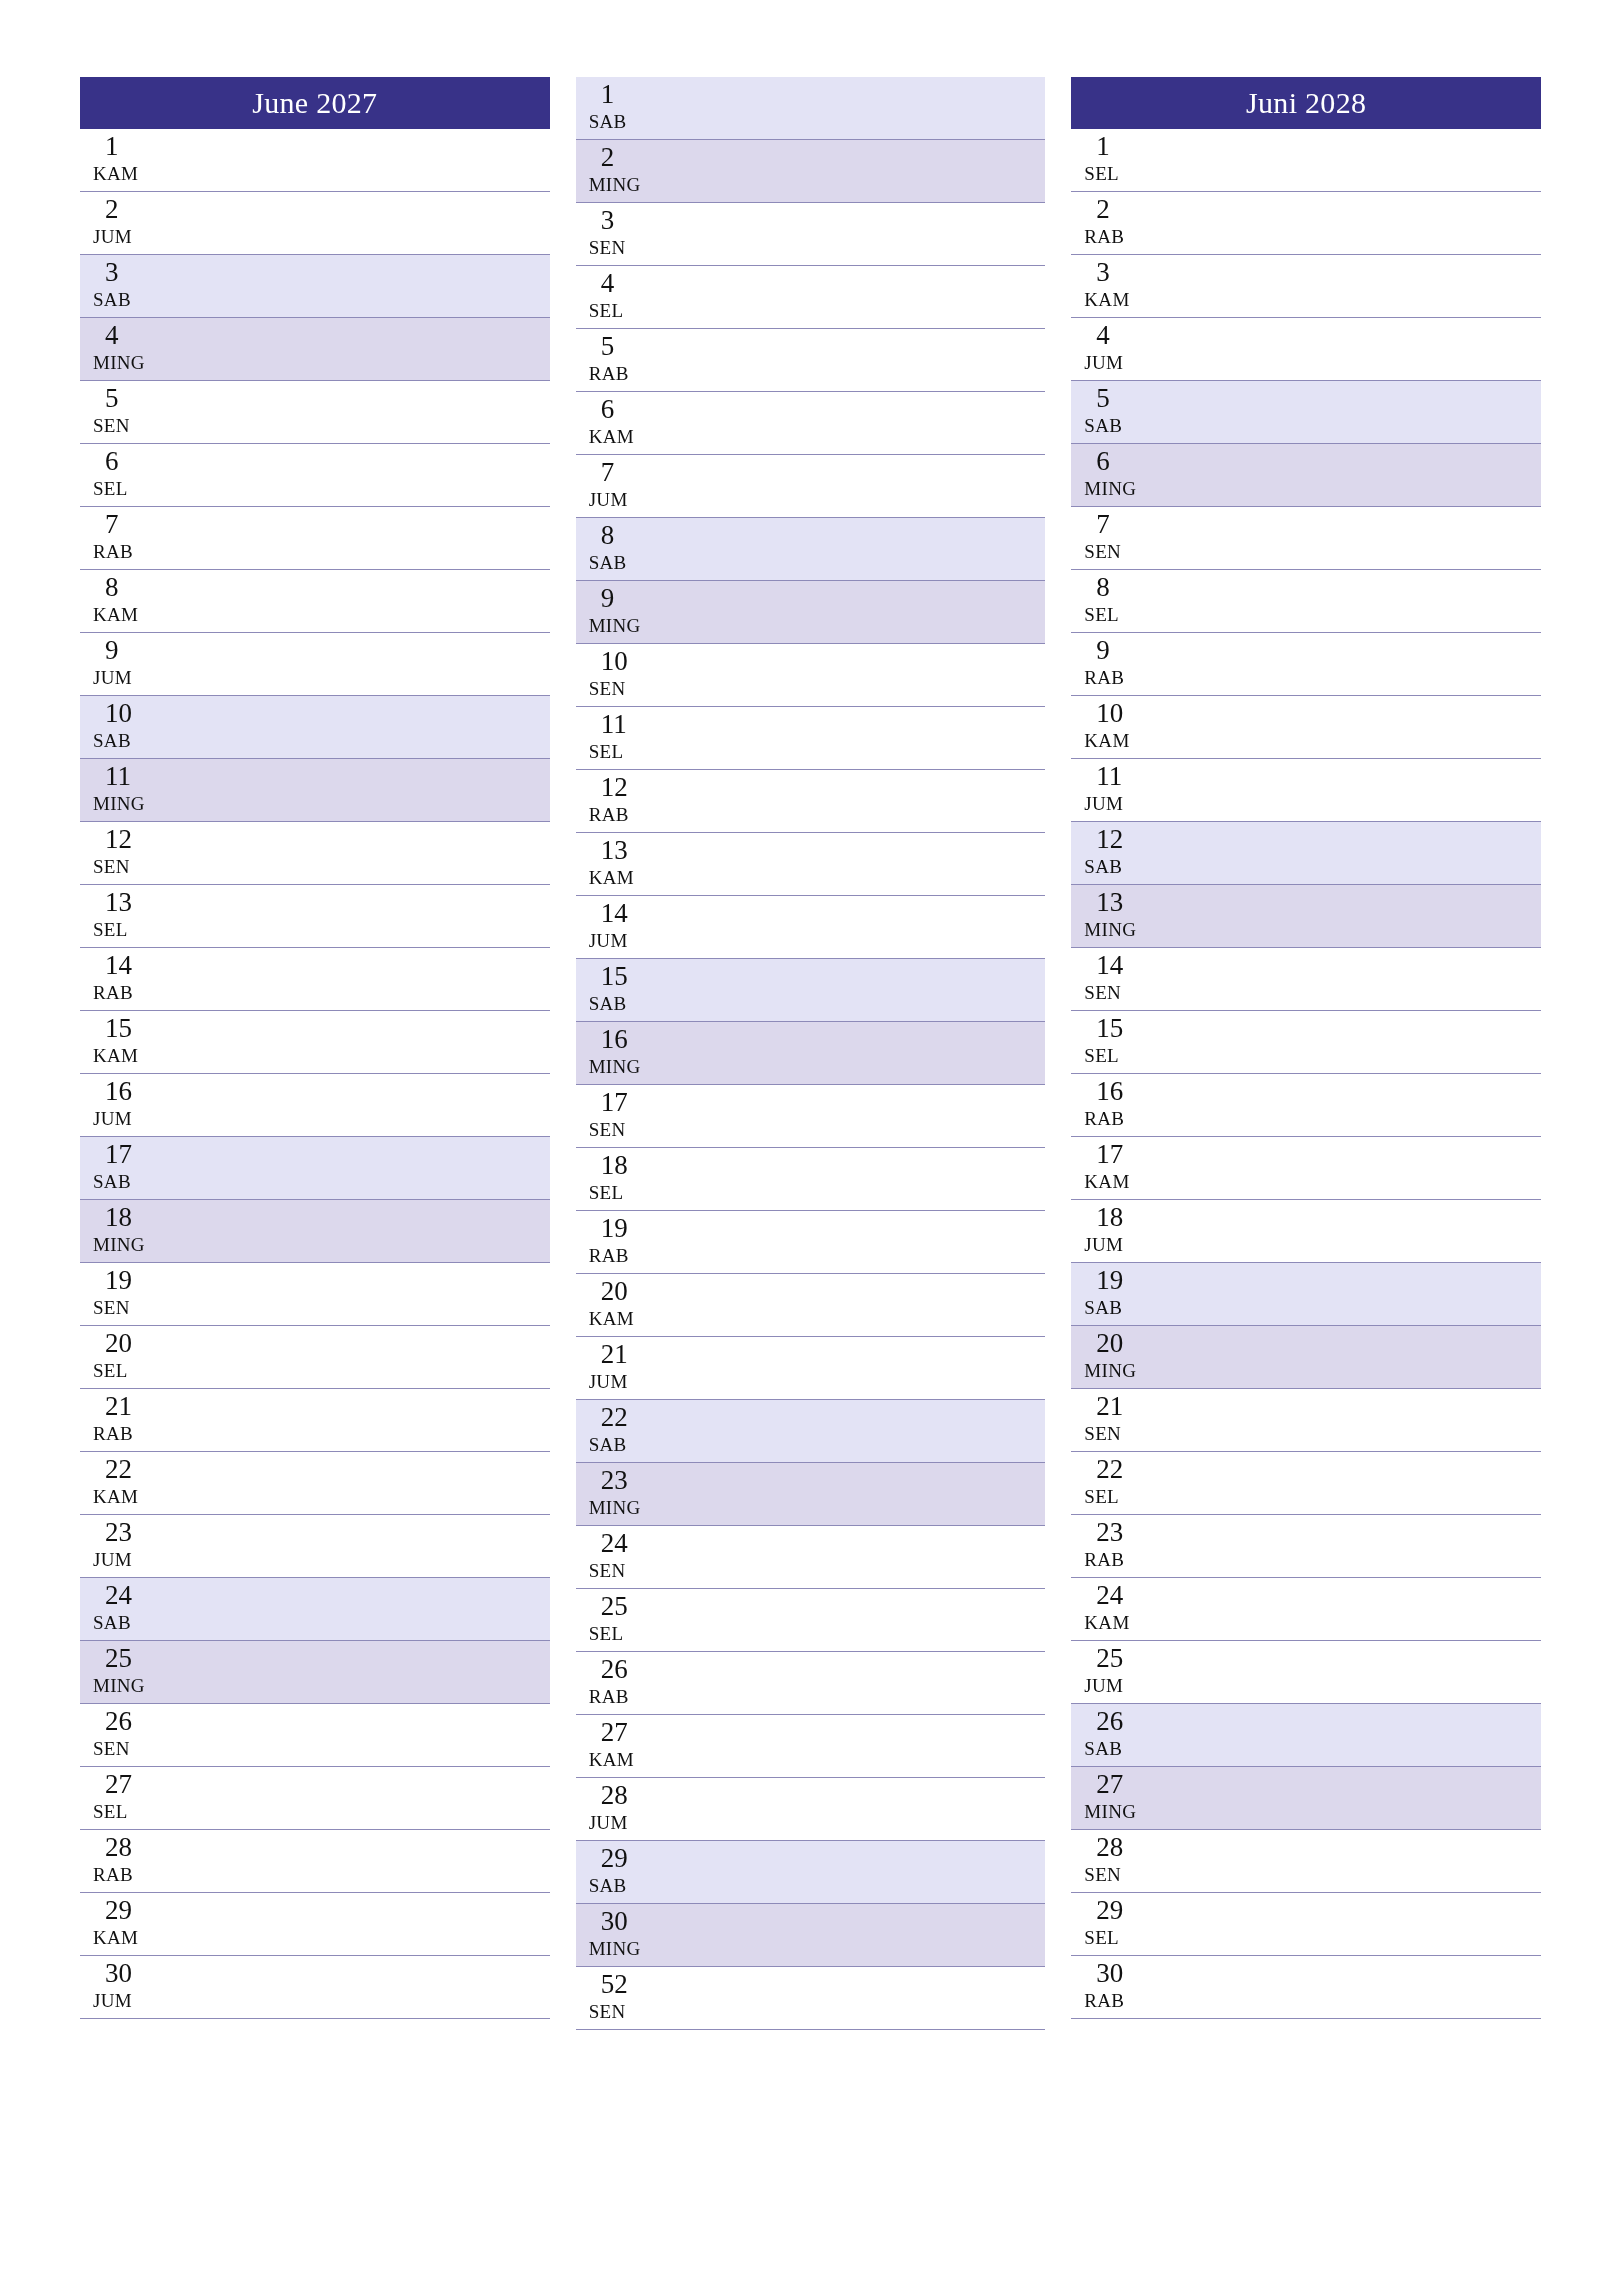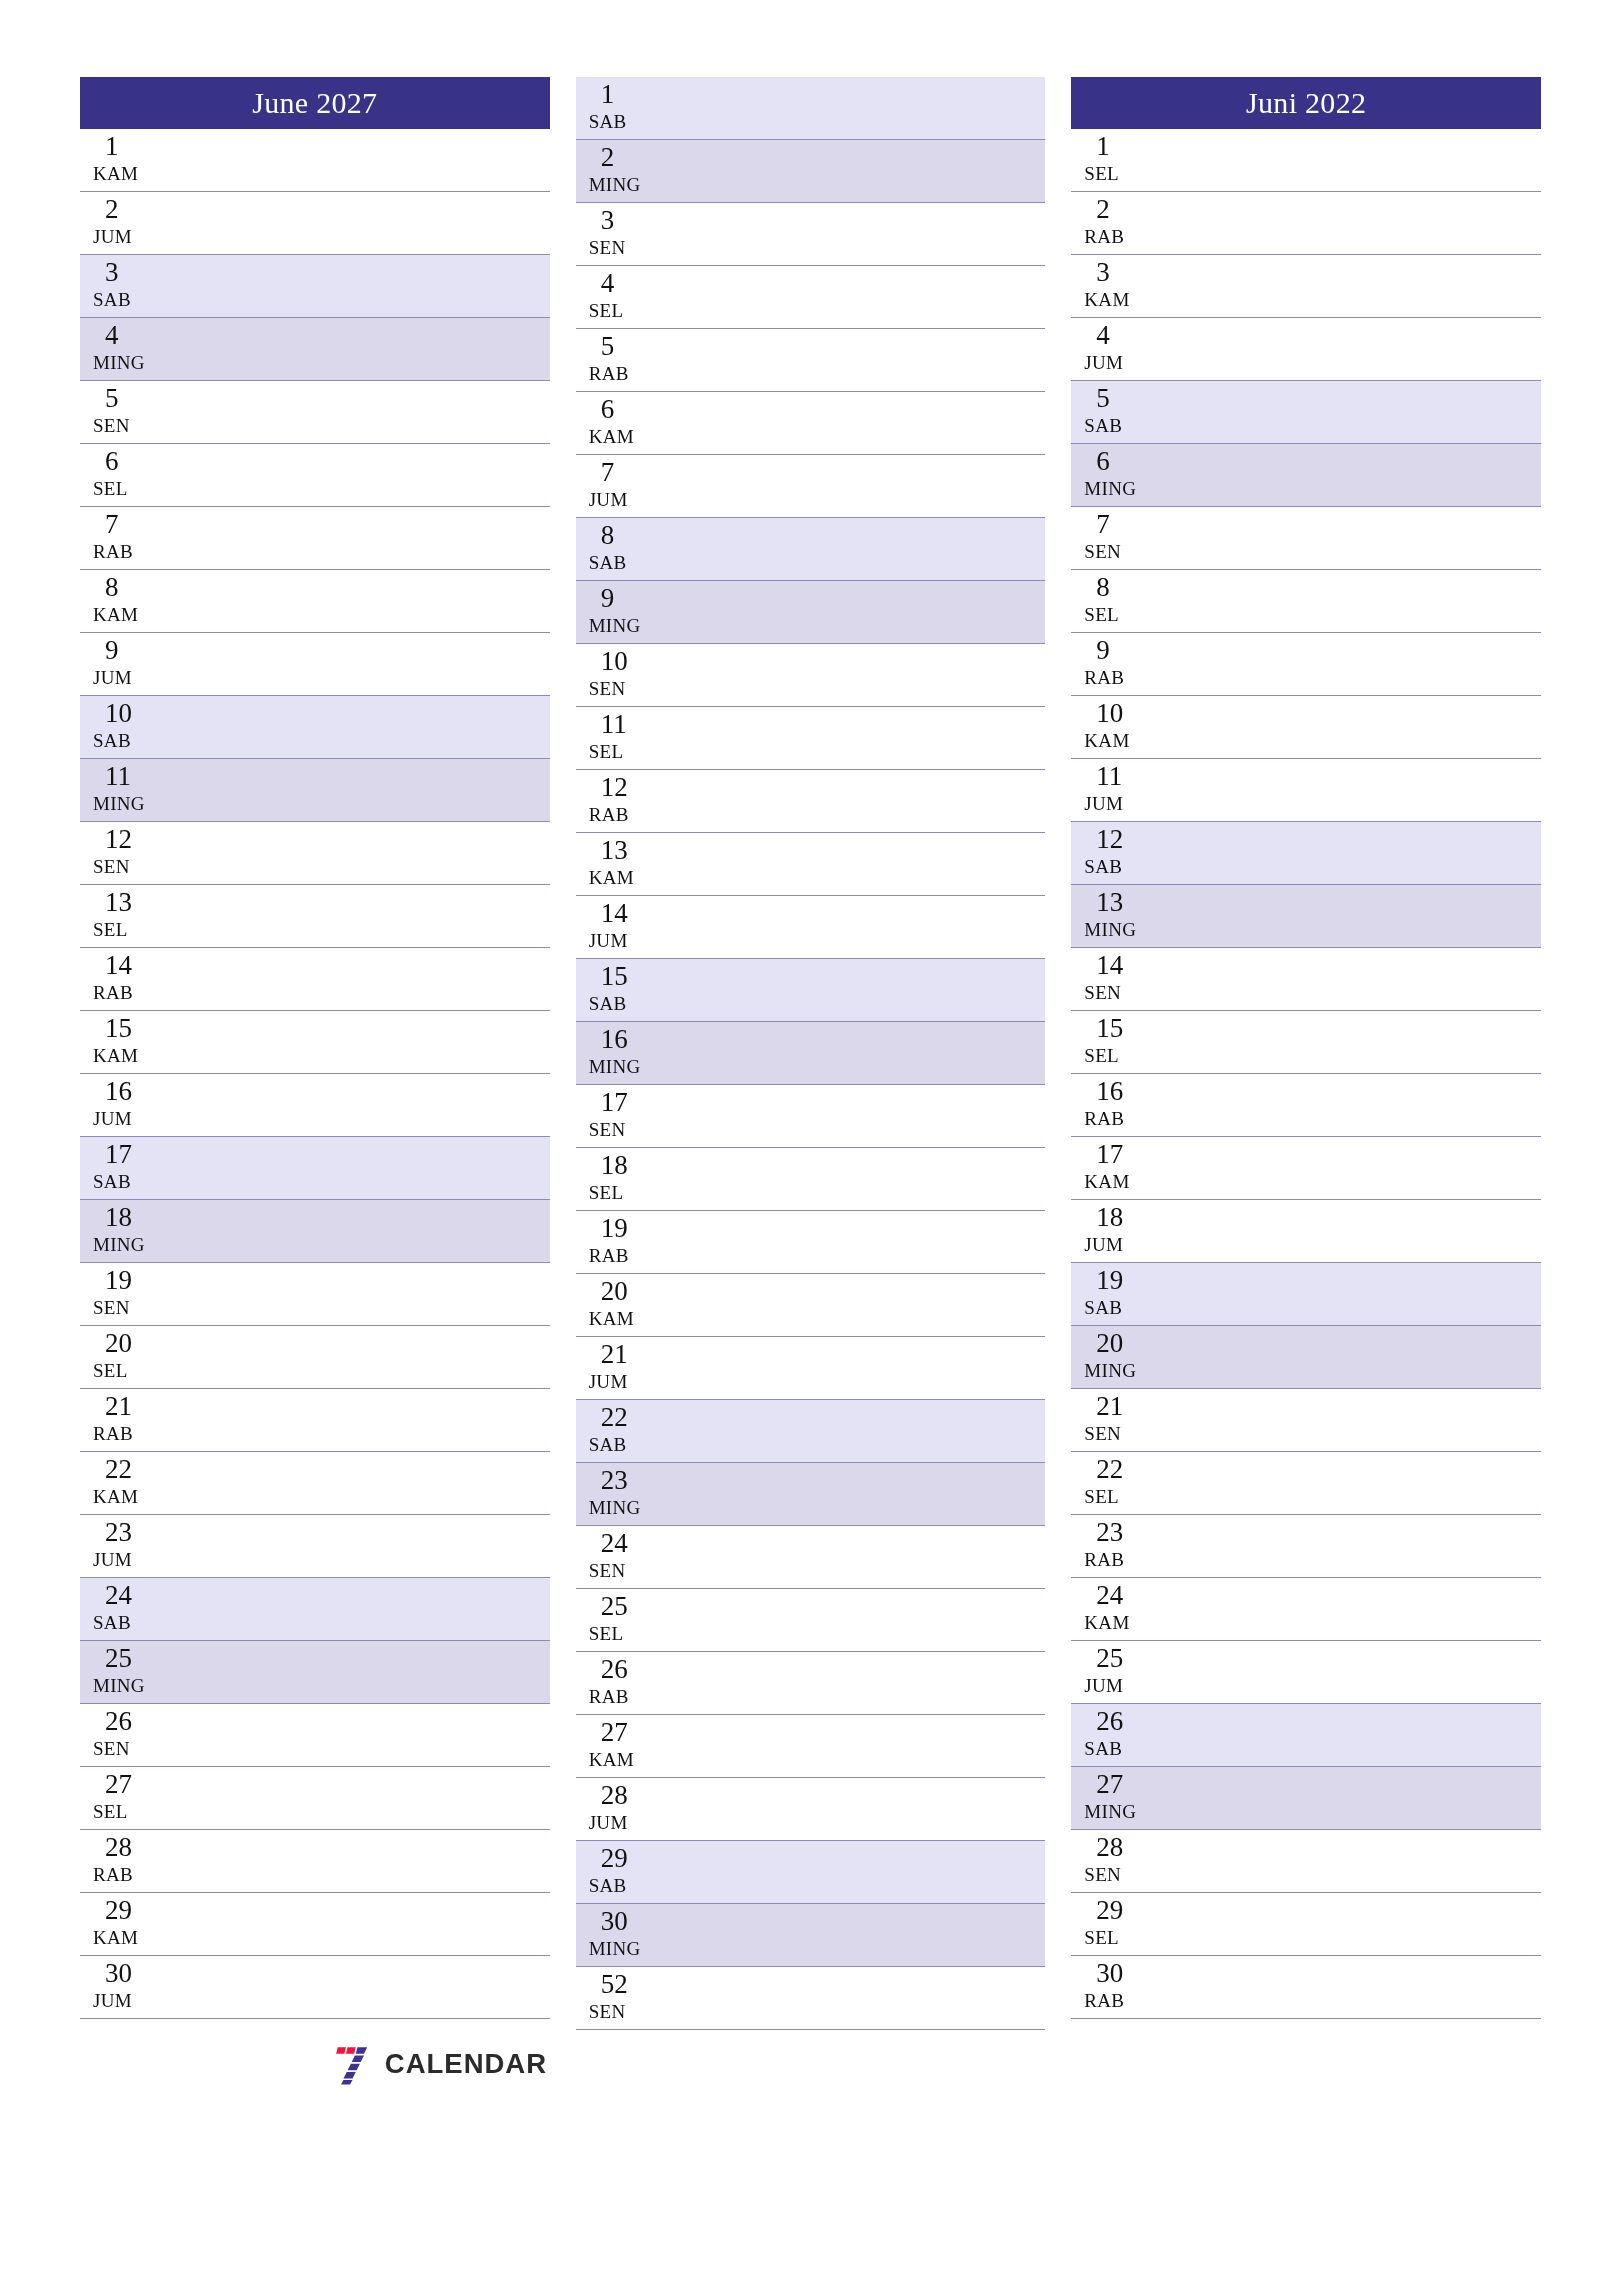--- a/index.html
+++ b/index.html
@@ -240,163 +240,151 @@
           </div>
           <div class="day-row" style="border-bottom-color: rgb(141, 138, 184);">
             <span class="day-num" style="color: rgb(17, 17, 17);">29</span>
             <span class="day-name" style="color: rgb(17, 17, 17);">KAM</span>
           </div>
           <div class="day-row" style="border-bottom-color: rgb(141, 138, 184);">
             <span class="day-num" style="color: rgb(17, 17, 17);">30</span>
             <span class="day-name" style="color: rgb(17, 17, 17);">JUM</span>
           </div>
         </div>
-        <div class="footer-logo">
-          <svg class="logo-mark" viewBox="0 0 100 100">
-            <path d="M14,8 H34 L30,24 H10 Z" fill="#f4123f"></path>
-            <path d="M38,8 H58 L54,24 H34 Z" fill="#f4123f"></path>
-            <path d="M62,8 H86 L78,24 H58 Z" fill="#3b3292"></path>
-            <path d="M56,28 H78 L70,44 H48 Z" fill="#3b3292"></path>
-            <path d="M46,48 H68 L60,64 H38 Z" fill="#3b3292"></path>
-            <path d="M36,68 H58 L50,84 H28 Z" fill="#3b3292"></path>
-            <path d="M28,88 H50 L44,99 H22 Z" fill="#3b3292"></path>
-          </svg>
-          <span class="logo-word" style="color: rgb(43, 43, 43);">CALENDAR</span>
+      </div>
+      <div class="month-col">
+        <div class="days">
+          <div class="day-row sat" style="border-bottom-color: rgb(141, 138, 184); background: rgb(227, 227, 245);">
+            <span class="day-num" style="color: rgb(17, 17, 17);">1</span>
+            <span class="day-name" style="color: rgb(17, 17, 17);">SAB</span>
+          </div>
+          <div class="day-row sun" style="border-bottom-color: rgb(141, 138, 184); background: rgb(220, 216, 236);">
+            <span class="day-num" style="color: rgb(17, 17, 17);">2</span>
+            <span class="day-name" style="color: rgb(17, 17, 17);">MING</span>
+          </div>
+          <div class="day-row" style="border-bottom-color: rgb(141, 138, 184);">
+            <span class="day-num" style="color: rgb(17, 17, 17);">3</span>
+            <span class="day-name" style="color: rgb(17, 17, 17);">SEN</span>
+          </div>
+          <div class="day-row" style="border-bottom-color: rgb(141, 138, 184);">
+            <span class="day-num" style="color: rgb(17, 17, 17);">4</span>
+            <span class="day-name" style="color: rgb(17, 17, 17);">SEL</span>
+          </div>
+          <div class="day-row" style="border-bottom-color: rgb(141, 138, 184);">
+            <span class="day-num" style="color: rgb(17, 17, 17);">5</span>
+            <span class="day-name" style="color: rgb(17, 17, 17);">RAB</span>
+          </div>
+          <div class="day-row" style="border-bottom-color: rgb(141, 138, 184);">
+            <span class="day-num" style="color: rgb(17, 17, 17);">6</span>
+            <span class="day-name" style="color: rgb(17, 17, 17);">KAM</span>
+          </div>
+          <div class="day-row" style="border-bottom-color: rgb(141, 138, 184);">
+            <span class="day-num" style="color: rgb(17, 17, 17);">7</span>
+            <span class="day-name" style="color: rgb(17, 17, 17);">JUM</span>
+          </div>
+          <div class="day-row sat" style="border-bottom-color: rgb(141, 138, 184); background: rgb(227, 227, 245);">
+            <span class="day-num" style="color: rgb(17, 17, 17);">8</span>
+            <span class="day-name" style="color: rgb(17, 17, 17);">SAB</span>
+          </div>
+          <div class="day-row sun" style="border-bottom-color: rgb(141, 138, 184); background: rgb(220, 216, 236);">
+            <span class="day-num" style="color: rgb(17, 17, 17);">9</span>
+            <span class="day-name" style="color: rgb(17, 17, 17);">MING</span>
+          </div>
+          <div class="day-row" style="border-bottom-color: rgb(141, 138, 184);">
+            <span class="day-num" style="color: rgb(17, 17, 17);">10</span>
+            <span class="day-name" style="color: rgb(17, 17, 17);">SEN</span>
+          </div>
+          <div class="day-row" style="border-bottom-color: rgb(141, 138, 184);">
+            <span class="day-num" style="color: rgb(17, 17, 17);">11</span>
+            <span class="day-name" style="color: rgb(17, 17, 17);">SEL</span>
+          </div>
+          <div class="day-row" style="border-bottom-color: rgb(141, 138, 184);">
+            <span class="day-num" style="color: rgb(17, 17, 17);">12</span>
+            <span class="day-name" style="color: rgb(17, 17, 17);">RAB</span>
+          </div>
+          <div class="day-row" style="border-bottom-color: rgb(141, 138, 184);">
+            <span class="day-num" style="color: rgb(17, 17, 17);">13</span>
+            <span class="day-name" style="color: rgb(17, 17, 17);">KAM</span>
+          </div>
+          <div class="day-row" style="border-bottom-color: rgb(141, 138, 184);">
+            <span class="day-num" style="color: rgb(17, 17, 17);">14</span>
+            <span class="day-name" style="color: rgb(17, 17, 17);">JUM</span>
+          </div>
+          <div class="day-row sat" style="border-bottom-color: rgb(141, 138, 184); background: rgb(227, 227, 245);">
+            <span class="day-num" style="color: rgb(17, 17, 17);">15</span>
+            <span class="day-name" style="color: rgb(17, 17, 17);">SAB</span>
+          </div>
+          <div class="day-row sun" style="border-bottom-color: rgb(141, 138, 184); background: rgb(220, 216, 236);">
+            <span class="day-num" style="color: rgb(17, 17, 17);">16</span>
+            <span class="day-name" style="color: rgb(17, 17, 17);">MING</span>
+          </div>
+          <div class="day-row" style="border-bottom-color: rgb(141, 138, 184);">
+            <span class="day-num" style="color: rgb(17, 17, 17);">17</span>
+            <span class="day-name" style="color: rgb(17, 17, 17);">SEN</span>
+          </div>
+          <div class="day-row" style="border-bottom-color: rgb(141, 138, 184);">
+            <span class="day-num" style="color: rgb(17, 17, 17);">18</span>
+            <span class="day-name" style="color: rgb(17, 17, 17);">SEL</span>
+          </div>
+          <div class="day-row" style="border-bottom-color: rgb(141, 138, 184);">
+            <span class="day-num" style="color: rgb(17, 17, 17);">19</span>
+            <span class="day-name" style="color: rgb(17, 17, 17);">RAB</span>
+          </div>
+          <div class="day-row" style="border-bottom-color: rgb(141, 138, 184);">
+            <span class="day-num" style="color: rgb(17, 17, 17);">20</span>
+            <span class="day-name" style="color: rgb(17, 17, 17);">KAM</span>
+          </div>
+          <div class="day-row" style="border-bottom-color: rgb(141, 138, 184);">
+            <span class="day-num" style="color: rgb(17, 17, 17);">21</span>
+            <span class="day-name" style="color: rgb(17, 17, 17);">JUM</span>
+          </div>
+          <div class="day-row sat" style="border-bottom-color: rgb(141, 138, 184); background: rgb(227, 227, 245);">
+            <span class="day-num" style="color: rgb(17, 17, 17);">22</span>
+            <span class="day-name" style="color: rgb(17, 17, 17);">SAB</span>
+          </div>
+          <div class="day-row sun" style="border-bottom-color: rgb(141, 138, 184); background: rgb(220, 216, 236);">
+            <span class="day-num" style="color: rgb(17, 17, 17);">23</span>
+            <span class="day-name" style="color: rgb(17, 17, 17);">MING</span>
+          </div>
+          <div class="day-row" style="border-bottom-color: rgb(141, 138, 184);">
+            <span class="day-num" style="color: rgb(17, 17, 17);">24</span>
+            <span class="day-name" style="color: rgb(17, 17, 17);">SEN</span>
+          </div>
+          <div class="day-row" style="border-bottom-color: rgb(141, 138, 184);">
+            <span class="day-num" style="color: rgb(17, 17, 17);">25</span>
+            <span class="day-name" style="color: rgb(17, 17, 17);">SEL</span>
+          </div>
+          <div class="day-row" style="border-bottom-color: rgb(141, 138, 184);">
+            <span class="day-num" style="color: rgb(17, 17, 17);">26</span>
+            <span class="day-name" style="color: rgb(17, 17, 17);">RAB</span>
+          </div>
+          <div class="day-row" style="border-bottom-color: rgb(141, 138, 184);">
+            <span class="day-num" style="color: rgb(17, 17, 17);">27</span>
+            <span class="day-name" style="color: rgb(17, 17, 17);">KAM</span>
+          </div>
+          <div class="day-row" style="border-bottom-color: rgb(141, 138, 184);">
+            <span class="day-num" style="color: rgb(17, 17, 17);">28</span>
+            <span class="day-name" style="color: rgb(17, 17, 17);">JUM</span>
+          </div>
+          <div class="day-row sat" style="border-bottom-color: rgb(141, 138, 184); background: rgb(227, 227, 245);">
+            <span class="day-num" style="color: rgb(17, 17, 17);">29</span>
+            <span class="day-name" style="color: rgb(17, 17, 17);">SAB</span>
+          </div>
+          <div class="day-row sun" style="border-bottom-color: rgb(141, 138, 184); background: rgb(220, 216, 236);">
+            <span class="day-num" style="color: rgb(17, 17, 17);">30</span>
+            <span class="day-name" style="color: rgb(17, 17, 17);">MING</span>
+          </div>
+          <div class="day-row" style="border-bottom-color: rgb(141, 138, 184);">
+            <span class="day-num" style="color: rgb(17, 17, 17);">52</span>
+            <span class="day-name" style="color: rgb(17, 17, 17);">SEN</span>
+          </div>
         </div>
       </div>
       <div class="month-col">
-        <div class="days">
-          <div class="day-row sat" style="border-bottom-color: rgb(141, 138, 184); background: rgb(227, 227, 245);">
-            <span class="day-num" style="color: rgb(17, 17, 17);">1</span>
-            <span class="day-name" style="color: rgb(17, 17, 17);">SAB</span>
-          </div>
-          <div class="day-row sun" style="border-bottom-color: rgb(141, 138, 184); background: rgb(220, 216, 236);">
-            <span class="day-num" style="color: rgb(17, 17, 17);">2</span>
-            <span class="day-name" style="color: rgb(17, 17, 17);">MING</span>
-          </div>
-          <div class="day-row" style="border-bottom-color: rgb(141, 138, 184);">
-            <span class="day-num" style="color: rgb(17, 17, 17);">3</span>
-            <span class="day-name" style="color: rgb(17, 17, 17);">SEN</span>
-          </div>
-          <div class="day-row" style="border-bottom-color: rgb(141, 138, 184);">
-            <span class="day-num" style="color: rgb(17, 17, 17);">4</span>
-            <span class="day-name" style="color: rgb(17, 17, 17);">SEL</span>
-          </div>
-          <div class="day-row" style="border-bottom-color: rgb(141, 138, 184);">
-            <span class="day-num" style="color: rgb(17, 17, 17);">5</span>
-            <span class="day-name" style="color: rgb(17, 17, 17);">RAB</span>
-          </div>
-          <div class="day-row" style="border-bottom-color: rgb(141, 138, 184);">
-            <span class="day-num" style="color: rgb(17, 17, 17);">6</span>
-            <span class="day-name" style="color: rgb(17, 17, 17);">KAM</span>
-          </div>
-          <div class="day-row" style="border-bottom-color: rgb(141, 138, 184);">
-            <span class="day-num" style="color: rgb(17, 17, 17);">7</span>
-            <span class="day-name" style="color: rgb(17, 17, 17);">JUM</span>
-          </div>
-          <div class="day-row sat" style="border-bottom-color: rgb(141, 138, 184); background: rgb(227, 227, 245);">
-            <span class="day-num" style="color: rgb(17, 17, 17);">8</span>
-            <span class="day-name" style="color: rgb(17, 17, 17);">SAB</span>
-          </div>
-          <div class="day-row sun" style="border-bottom-color: rgb(141, 138, 184); background: rgb(220, 216, 236);">
-            <span class="day-num" style="color: rgb(17, 17, 17);">9</span>
-            <span class="day-name" style="color: rgb(17, 17, 17);">MING</span>
-          </div>
-          <div class="day-row" style="border-bottom-color: rgb(141, 138, 184);">
-            <span class="day-num" style="color: rgb(17, 17, 17);">10</span>
-            <span class="day-name" style="color: rgb(17, 17, 17);">SEN</span>
-          </div>
-          <div class="day-row" style="border-bottom-color: rgb(141, 138, 184);">
-            <span class="day-num" style="color: rgb(17, 17, 17);">11</span>
-            <span class="day-name" style="color: rgb(17, 17, 17);">SEL</span>
-          </div>
-          <div class="day-row" style="border-bottom-color: rgb(141, 138, 184);">
-            <span class="day-num" style="color: rgb(17, 17, 17);">12</span>
-            <span class="day-name" style="color: rgb(17, 17, 17);">RAB</span>
-          </div>
-          <div class="day-row" style="border-bottom-color: rgb(141, 138, 184);">
-            <span class="day-num" style="color: rgb(17, 17, 17);">13</span>
-            <span class="day-name" style="color: rgb(17, 17, 17);">KAM</span>
-          </div>
-          <div class="day-row" style="border-bottom-color: rgb(141, 138, 184);">
-            <span class="day-num" style="color: rgb(17, 17, 17);">14</span>
-            <span class="day-name" style="color: rgb(17, 17, 17);">JUM</span>
-          </div>
-          <div class="day-row sat" style="border-bottom-color: rgb(141, 138, 184); background: rgb(227, 227, 245);">
-            <span class="day-num" style="color: rgb(17, 17, 17);">15</span>
-            <span class="day-name" style="color: rgb(17, 17, 17);">SAB</span>
-          </div>
-          <div class="day-row sun" style="border-bottom-color: rgb(141, 138, 184); background: rgb(220, 216, 236);">
-            <span class="day-num" style="color: rgb(17, 17, 17);">16</span>
-            <span class="day-name" style="color: rgb(17, 17, 17);">MING</span>
-          </div>
-          <div class="day-row" style="border-bottom-color: rgb(141, 138, 184);">
-            <span class="day-num" style="color: rgb(17, 17, 17);">17</span>
-            <span class="day-name" style="color: rgb(17, 17, 17);">SEN</span>
-          </div>
-          <div class="day-row" style="border-bottom-color: rgb(141, 138, 184);">
-            <span class="day-num" style="color: rgb(17, 17, 17);">18</span>
-            <span class="day-name" style="color: rgb(17, 17, 17);">SEL</span>
-          </div>
-          <div class="day-row" style="border-bottom-color: rgb(141, 138, 184);">
-            <span class="day-num" style="color: rgb(17, 17, 17);">19</span>
-            <span class="day-name" style="color: rgb(17, 17, 17);">RAB</span>
-          </div>
-          <div class="day-row" style="border-bottom-color: rgb(141, 138, 184);">
-            <span class="day-num" style="color: rgb(17, 17, 17);">20</span>
-            <span class="day-name" style="color: rgb(17, 17, 17);">KAM</span>
-          </div>
-          <div class="day-row" style="border-bottom-color: rgb(141, 138, 184);">
-            <span class="day-num" style="color: rgb(17, 17, 17);">21</span>
-            <span class="day-name" style="color: rgb(17, 17, 17);">JUM</span>
-          </div>
-          <div class="day-row sat" style="border-bottom-color: rgb(141, 138, 184); background: rgb(227, 227, 245);">
-            <span class="day-num" style="color: rgb(17, 17, 17);">22</span>
-            <span class="day-name" style="color: rgb(17, 17, 17);">SAB</span>
-          </div>
-          <div class="day-row sun" style="border-bottom-color: rgb(141, 138, 184); background: rgb(220, 216, 236);">
-            <span class="day-num" style="color: rgb(17, 17, 17);">23</span>
-            <span class="day-name" style="color: rgb(17, 17, 17);">MING</span>
-          </div>
-          <div class="day-row" style="border-bottom-color: rgb(141, 138, 184);">
-            <span class="day-num" style="color: rgb(17, 17, 17);">24</span>
-            <span class="day-name" style="color: rgb(17, 17, 17);">SEN</span>
-          </div>
-          <div class="day-row" style="border-bottom-color: rgb(141, 138, 184);">
-            <span class="day-num" style="color: rgb(17, 17, 17);">25</span>
-            <span class="day-name" style="color: rgb(17, 17, 17);">SEL</span>
-          </div>
-          <div class="day-row" style="border-bottom-color: rgb(141, 138, 184);">
-            <span class="day-num" style="color: rgb(17, 17, 17);">26</span>
-            <span class="day-name" style="color: rgb(17, 17, 17);">RAB</span>
-          </div>
-          <div class="day-row" style="border-bottom-color: rgb(141, 138, 184);">
-            <span class="day-num" style="color: rgb(17, 17, 17);">27</span>
-            <span class="day-name" style="color: rgb(17, 17, 17);">KAM</span>
-          </div>
-          <div class="day-row" style="border-bottom-color: rgb(141, 138, 184);">
-            <span class="day-num" style="color: rgb(17, 17, 17);">28</span>
-            <span class="day-name" style="color: rgb(17, 17, 17);">JUM</span>
-          </div>
-          <div class="day-row sat" style="border-bottom-color: rgb(141, 138, 184); background: rgb(227, 227, 245);">
-            <span class="day-num" style="color: rgb(17, 17, 17);">29</span>
-            <span class="day-name" style="color: rgb(17, 17, 17);">SAB</span>
-          </div>
-          <div class="day-row sun" style="border-bottom-color: rgb(141, 138, 184); background: rgb(220, 216, 236);">
-            <span class="day-num" style="color: rgb(17, 17, 17);">30</span>
-            <span class="day-name" style="color: rgb(17, 17, 17);">MING</span>
-          </div>
-          <div class="day-row" style="border-bottom-color: rgb(141, 138, 184);">
-            <span class="day-num" style="color: rgb(17, 17, 17);">52</span>
-            <span class="day-name" style="color: rgb(17, 17, 17);">SEN</span>
-          </div>
-        </div>
-      </div>
-      <div class="month-col">
-        <div class="month-header" style="background: rgb(56, 50, 136); color: rgb(255, 255, 255);">Juni 2022</div>
+        <div class="month-header" style="background: rgb(56, 50, 136); color: rgb(255, 255, 255);">Juni 2028</div>
         <div class="days">
           <div class="day-row" style="border-bottom-color: rgb(141, 138, 184);">
             <span class="day-num" style="color: rgb(17, 17, 17);">1</span>
             <span class="day-name" style="color: rgb(17, 17, 17);">SEL</span>
           </div>
           <div class="day-row" style="border-bottom-color: rgb(141, 138, 184);">
             <span class="day-num" style="color: rgb(17, 17, 17);">2</span>
             <span class="day-name" style="color: rgb(17, 17, 17);">RAB</span>
           </div>
           <div class="day-row" style="border-bottom-color: rgb(141, 138, 184);">

